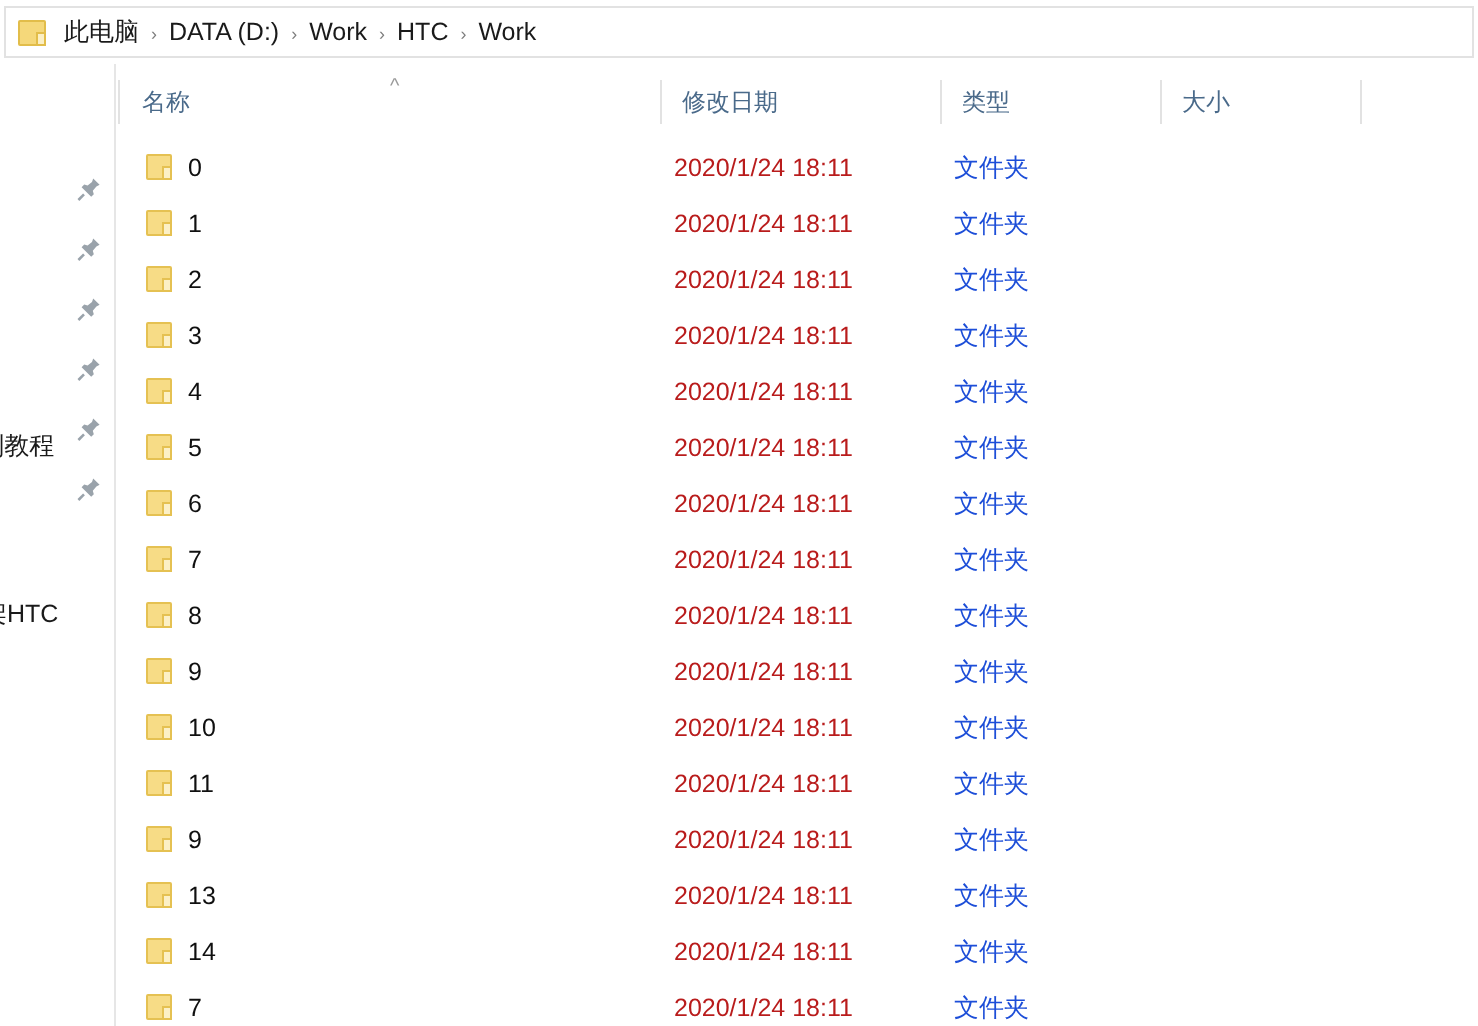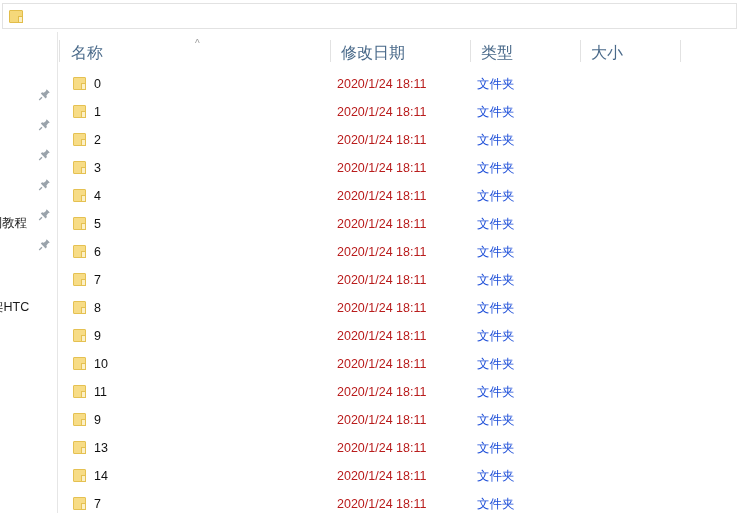--- a/index.html
+++ b/index.html
@@ -112,21 +112,21 @@
   .col-div {
     position: absolute;
     top: 2px;
     width: 1px;
     height: 22px;
     background: #e2e2e2;
   }
   .col-label {
     position: absolute;
     top: 5px;
-    font-size: 16px;
+    font-size: 12px;
     color: #4a6a8a;
     white-space: nowrap;
   }
   #sort-caret {
     position: absolute;
     left: 136px;
     top: 1px;
     font-size: 10px;
     color: #9a9a9a;
     line-height: 10px;
@@ -210,20 +210,21 @@
 </style>
 </head>
 <body>
 
 <div id="addressbar">
   <div id="addr-inner">
     <span class="crumb-folder-icon">
       <span class="body"></span>
         <span class="tab"></span>
     </span>
+    <span id="crumbs-container"><span class="crumb-text">此电脑</span><span class="crumb-sep">›</span><span class="crumb-text">DATA (D:)</span><span class="crumb-sep">›</span><span class="crumb-text">Work</span><span class="crumb-sep">›</span><span class="crumb-text">HTC</span><span class="crumb-sep">›</span><span class="crumb-text">Work</span></span>
   </div>
 </div>
 
 <div id="navpane">
   <div id="nav-pins">
       <div class="nav-pin" style="top: 56px;">
         <svg width="13" height="13" viewBox="0 0 13 13">
           <path d="M8.6 1.2 L11.8 4.4 L10.2 5.2 L8.4 7.4 L8.9 9.1 L7.6 10.4 L2.8 5.6 L4.1 4.3 L5.8 4.8 L8.0 3.0 Z" fill="#9aa3ab"></path>
           <path d="M4.0 9.2 L1.2 12.0" stroke="#9aa3ab" stroke-width="1.3" fill="none"></path>
         </svg>

